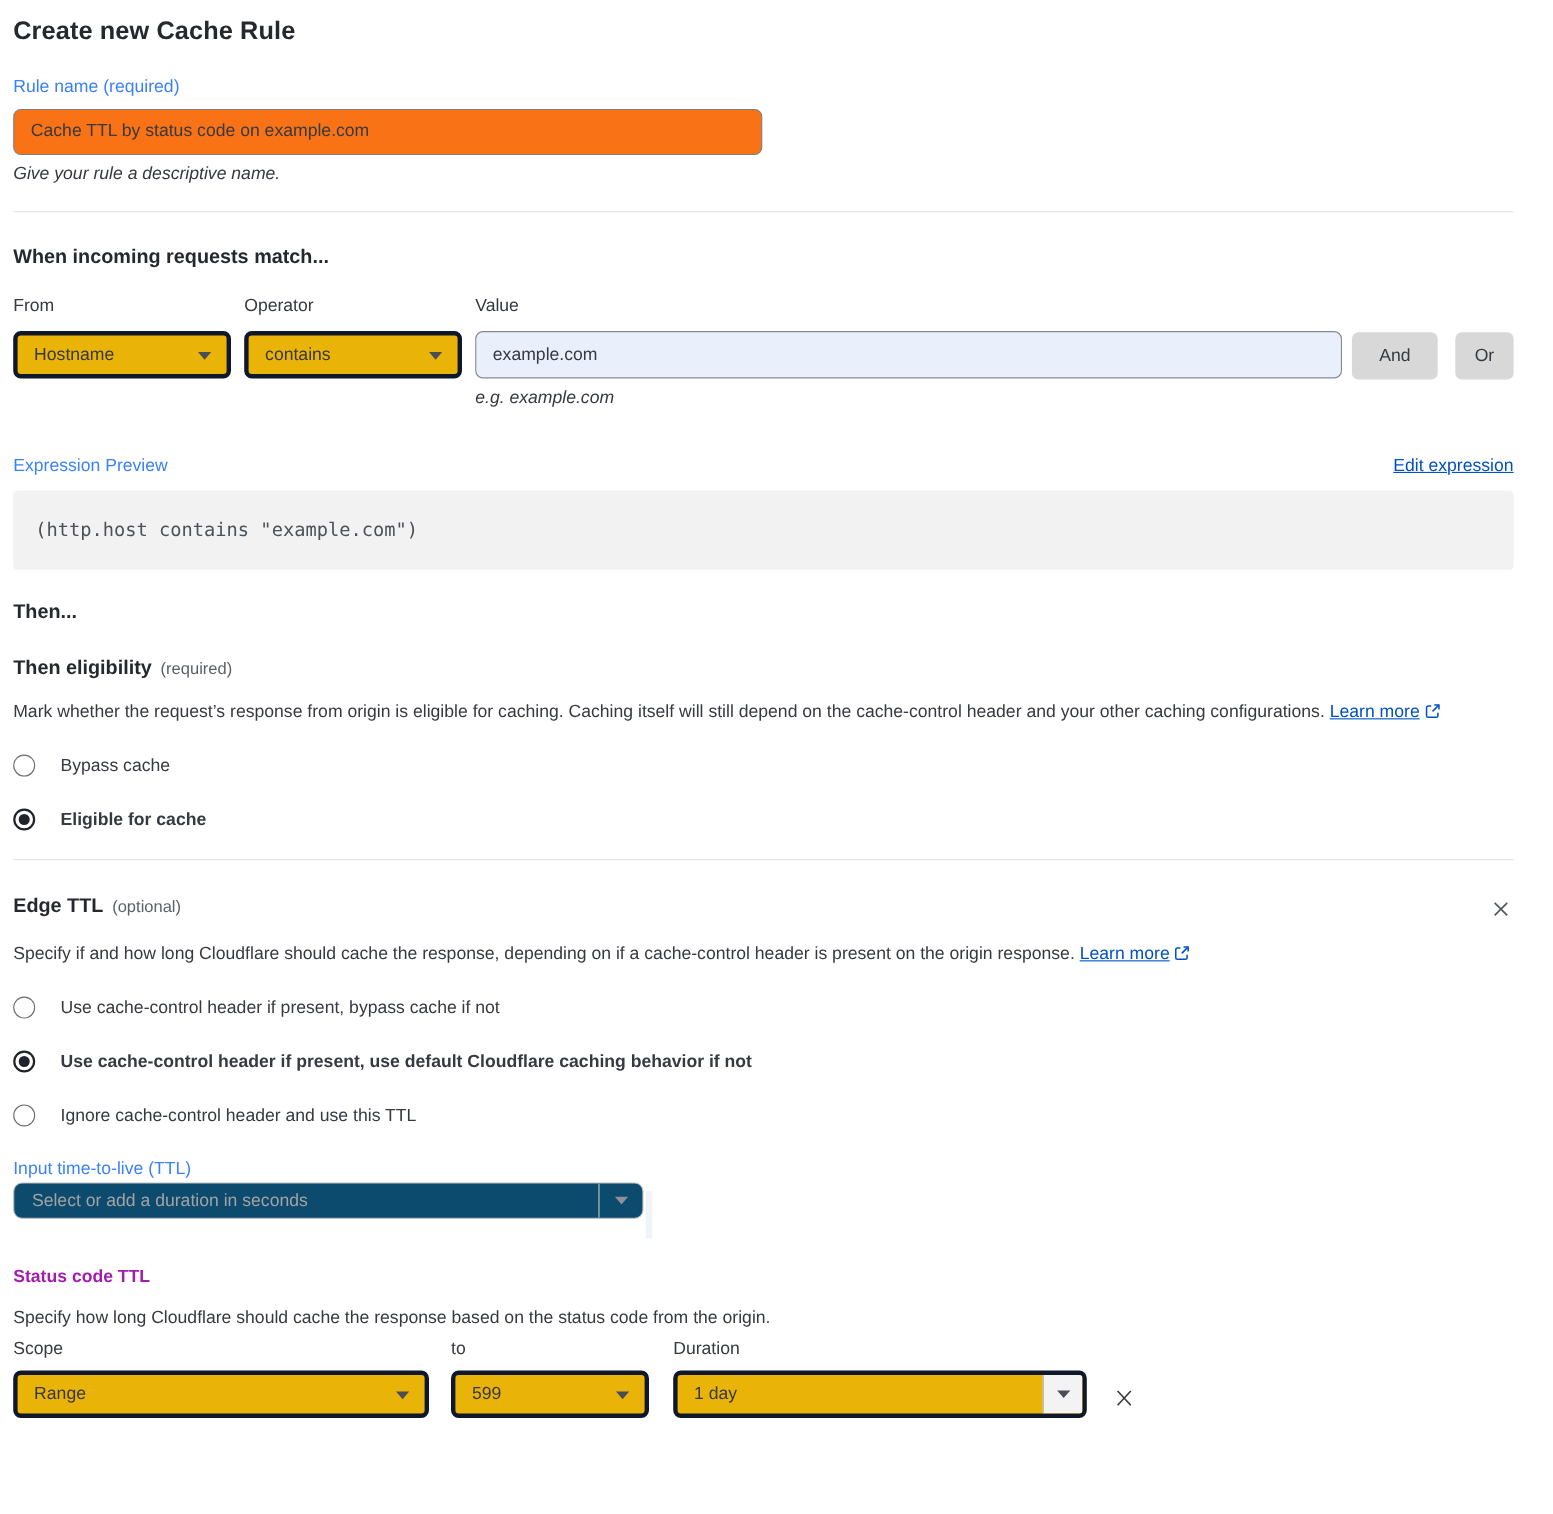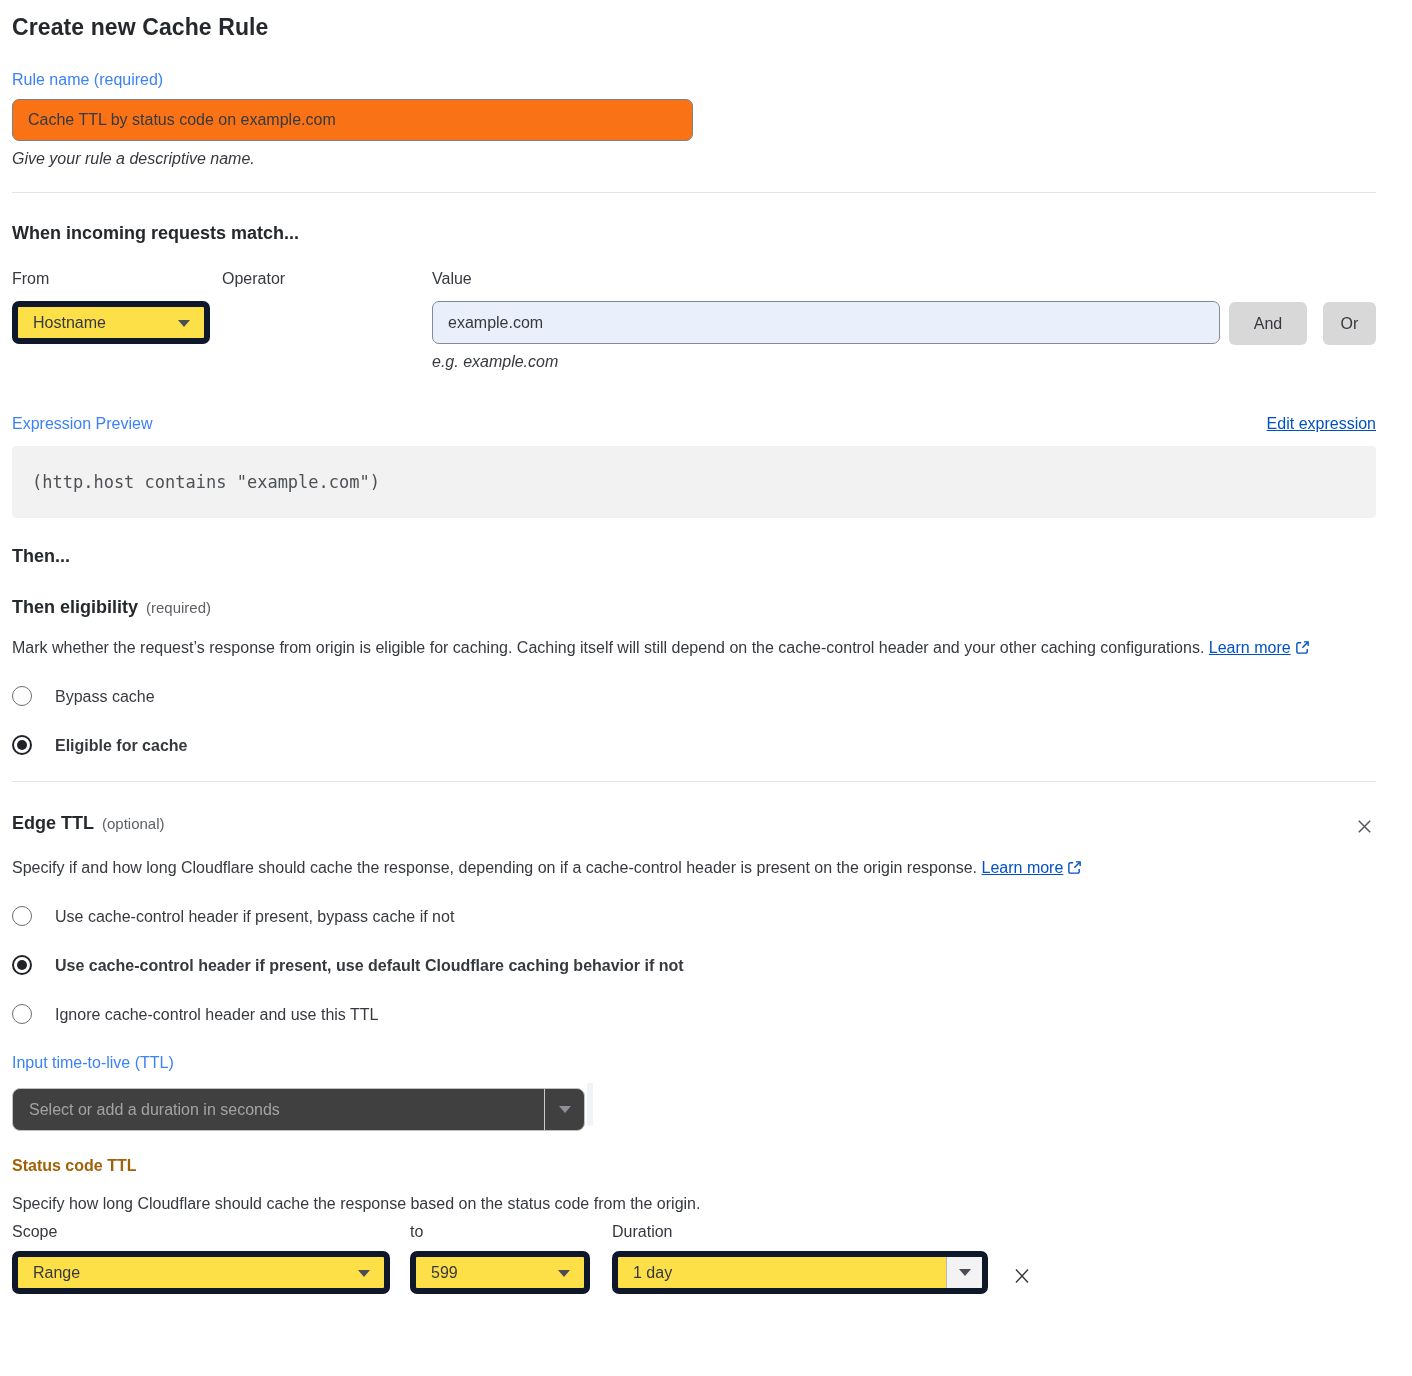--- a/index.html
+++ b/index.html
@@ -28,22 +28,22 @@
 
   
   .match-row { display:flex; align-items:flex-start; margin-top:26px; }
   .match-col .col-label { font-size:16px; color:#36393f; }
   .match-col .control { margin-top:13px; }
   .col-field { width:198px; margin-right:12px; }
   .col-operator { width:198px; margin-right:12px; }
   .col-value { flex:1; }
 
   .select-box {
-    position:relative; height:43px; border:6px solid #0f172a; border-radius:7px;
-    background:#fde047; display:flex; align-items:center; padding:0 34px 0 15px;
+    position:relative; height:43px; border:4px solid #0f172a; border-radius:7px;
+    background:#eab308; display:flex; align-items:center; padding:0 34px 0 15px;
     font-size:16px; color:#36393f; cursor:pointer;
   }
   .caret {
     position:absolute; right:14px; top:50%; margin-top:-3px;
     width:0; height:0; border-left:6px solid transparent; border-right:6px solid transparent;
     border-top:7px solid #4a4e54;
   }
   .value-input {
     width:100%; height:43px; border:1px solid #848a92; border-radius:7px;
     background:#e9effb; font-family:"Liberation Sans", sans-serif;
@@ -79,32 +79,32 @@
     content:""; position:absolute; left:50%; top:50%; width:10px; height:10px;
     margin:-5px 0 0 -5px; border-radius:50%; background:#202328;
   }
   .radio-label { font-size:16px; color:#36393f; margin-left:23px; }
   .radio-row.selected .radio-label { font-weight:700; }
 
   .card-head { display:flex; justify-content:space-between; align-items:flex-start; margin-top:31px; }
   .close-btn { background:none; border:none; cursor:pointer; padding:2px; margin-top:2px; }
 
   .disabled-select {
-    margin-top:16px; width:573px; height:43px; border:1px solid #bfbfbf; border-radius:8px;
-    background:#404040; display:flex; align-items:center; position:relative; overflow:hidden;
+    margin-top:3px; width:573px; height:33px; border:1px solid #bfbfbf; border-radius:8px;
+    background:#0c4a6e; display:flex; align-items:center; position:relative; overflow:hidden;
   }
   .disabled-select .ph { flex:1; font-size:16px; color:#a3a3a3; padding:0 16px; }
   .disabled-select .arrow-seg {
     width:40px; align-self:stretch; border-left:1px solid #c9c9c9;
     display:flex; align-items:center; justify-content:center;
   }
   .disabled-select .caret { position:static; margin:0; border-top-color:#8d9197; }
   .ttl-strip { display:inline-block; width:6px; height:43px; background:#f0f4f8; margin-left:2px; vertical-align:top; }
 
-  .sc-heading { font-size:16px; font-weight:700; color:#a16207; margin-top:26px; }
+  .sc-heading { font-size:16px; font-weight:700; color:#a21caf; margin-top:26px; }
   .sc-desc { font-size:16px; color:#36393f; margin-top:20px; }
   .sc-row { display:flex; align-items:flex-start; margin-top:10px; }
   .sc-col .col-label { font-size:16px; color:#36393f; }
   .sc-col .control { margin-top:10px; }
   .col-scope { width:378px; margin-right:20px; }
   .col-from { width:180px; margin-right:20px; }
   .col-to { width:180px; margin-right:22px; }
   .col-duration { width:376px; }
   .combo { padding-right:0; overflow:hidden; }
   .combo .combo-arrow-seg {
@@ -131,20 +131,24 @@
 <div class="match-row">
   <div class="match-col col-field">
     <div class="col-label">From</div>
     <div class="control select-box">
       <span>Hostname</span>
       <span class="caret"></span>
     </div>
   </div>
   <div class="match-col col-operator">
     <div class="col-label">Operator</div>
+    <div class="control select-box">
+      <span>contains</span>
+      <span class="caret"></span>
+    </div>
   </div>
   <div class="match-col col-value">
     <div class="col-label">Value</div>
     <input class="control value-input" type="text" value="example.com" style="">
     <div class="help-text">e.g. example.com</div>
   </div>
   <button class="logic-btn and-btn">And</button>
   <button class="logic-btn or-btn">Or</button>
 </div>
 

